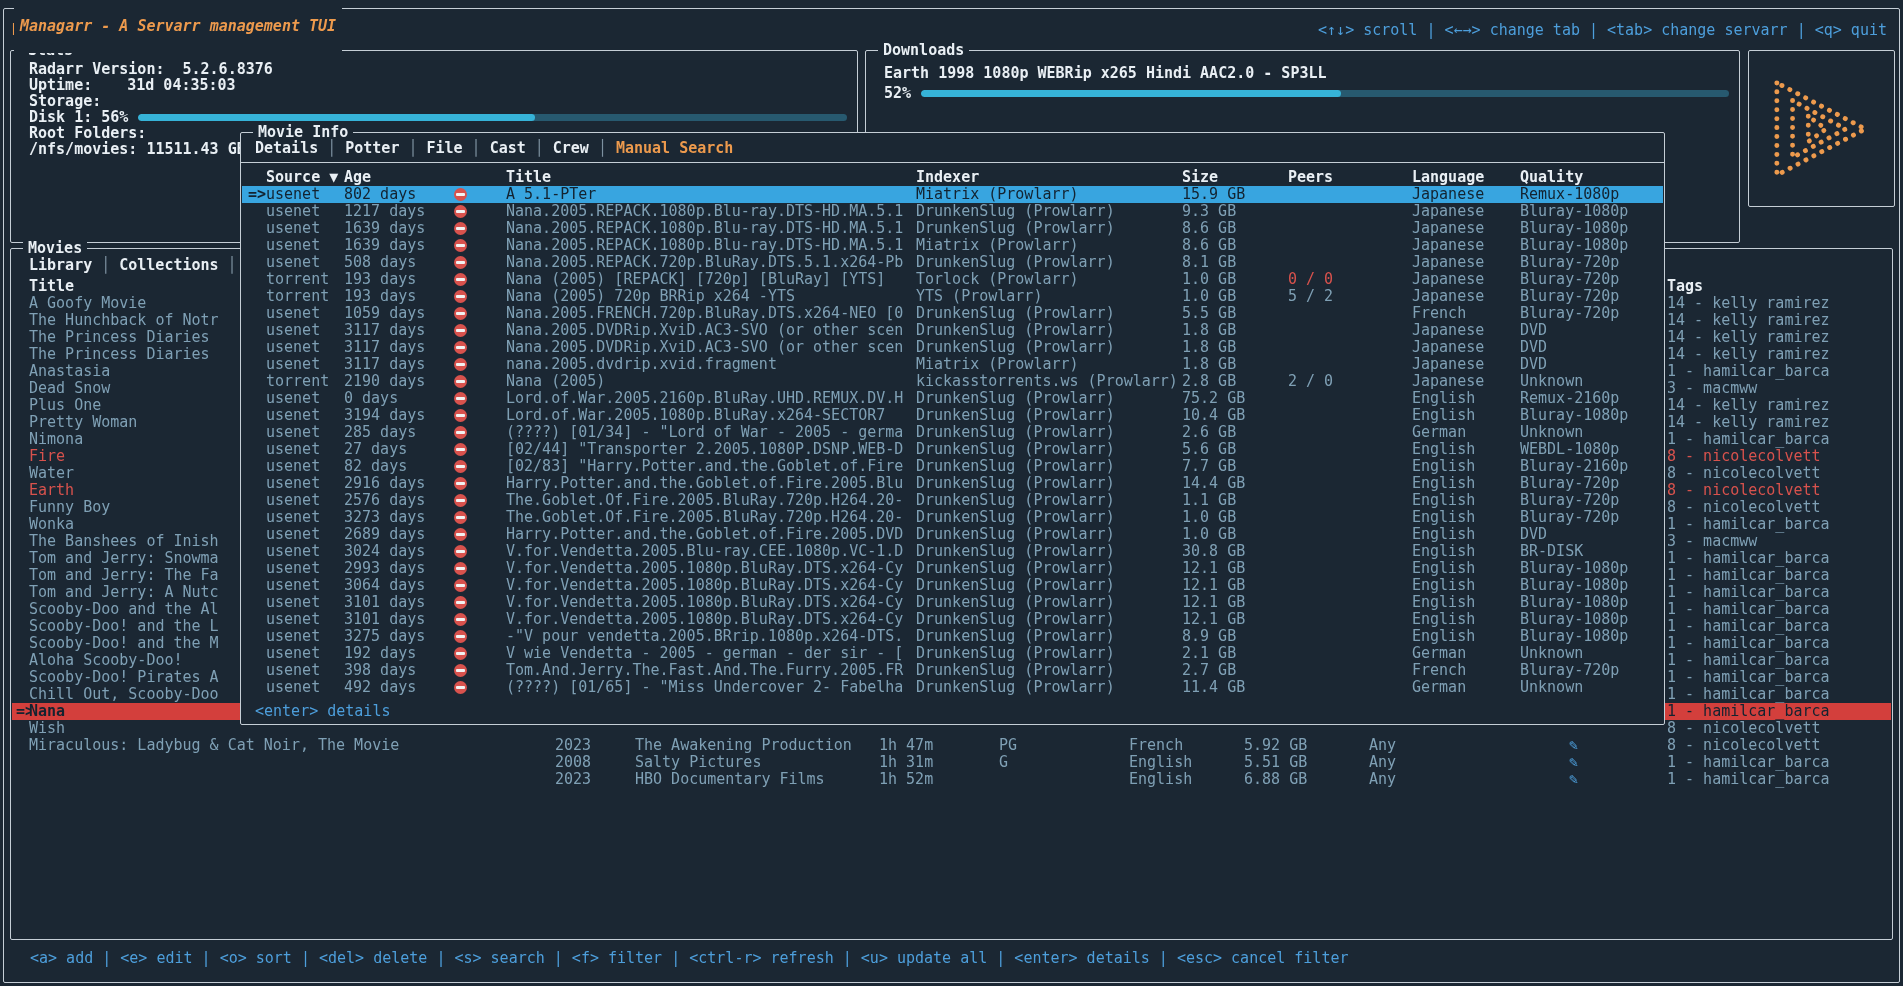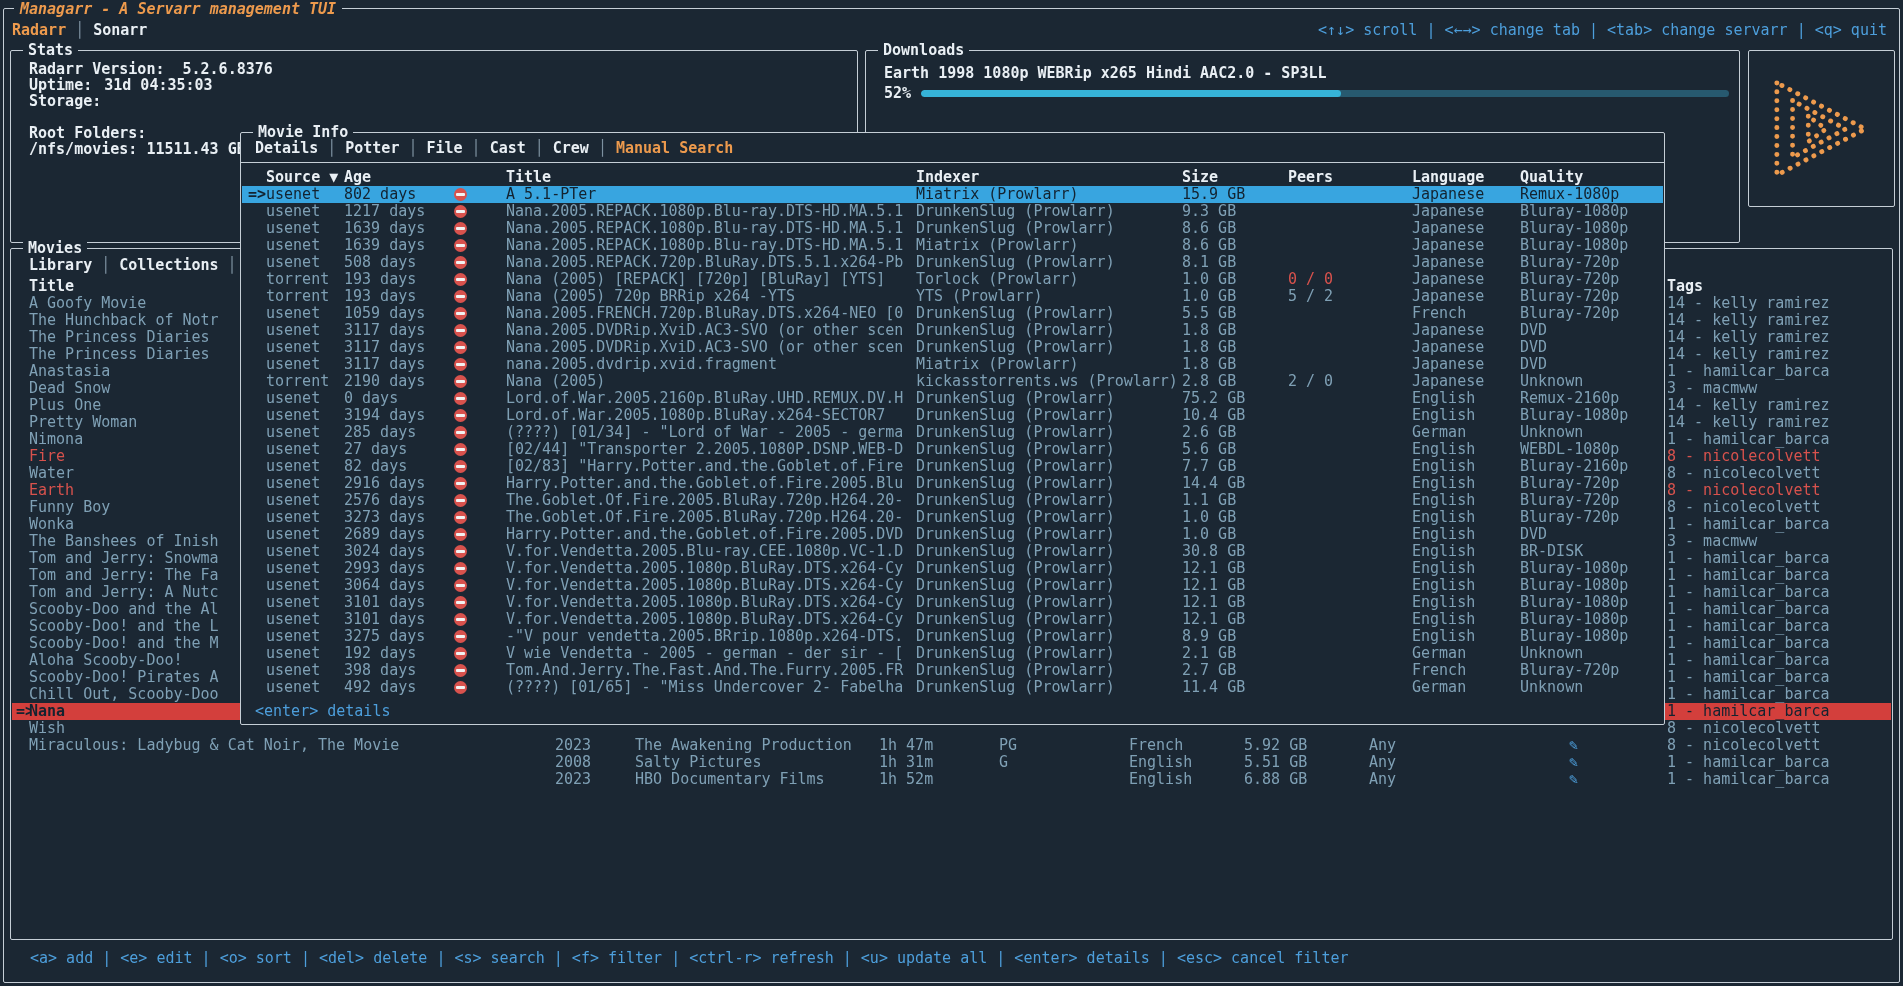--- a/index.html
+++ b/index.html
@@ -10,21 +10,21 @@
     font-size:15px;line-height:17px;
     color:var(--text,#d8e0e7);
     position:relative;overflow:hidden;
   }
   .b{font-weight:bold;color:var(--bright,#e9eff4)}
   .blue{color:var(--blue,#4d9fdc)}
   .orange{color:var(--orange,#ed9a4d);font-weight:bold}
   .redtxt{color:var(--red,#d8524d)}
   .sep{color:#7d91a0;margin:0 9px}
   .outer{position:absolute;left:3px;top:8px;right:3px;bottom:3px;border:1px solid var(--border,#c5ced6);border-radius:2px;pointer-events:none}
-  .app-title{position:absolute;left:14px;top:0;background:var(--bg,#1b2733);padding:1px 6px;color:var(--orange,#ed9a4d);font-weight:bold;font-style:italic;z-index:2}
+  .app-title{position:absolute;left:14px;top:0;background:var(--bg,#1b2733);padding:18px 6px;color:var(--orange,#ed9a4d);font-weight:bold;font-style:italic;z-index:2}
   .topbar{position:absolute;left:12px;top:22px;white-space:nowrap}
   .topkeys{position:absolute;right:16px;top:22px;color:var(--blue,#4d9fdc);white-space:nowrap}
   .panel{position:absolute;border:1px solid var(--border,#c5ced6);border-radius:2px}
   .panel-title{position:absolute;top:-9px;left:12px;background:var(--bg,#1b2733);padding:0 5px;font-weight:bold;color:var(--bright,#e9eff4);line-height:17px;white-space:nowrap}
   .line{position:absolute;left:18px;white-space:nowrap;height:16px;line-height:16px}
   .flexline{display:flex;align-items:center;gap:10px;right:10px}
   .gauge{flex:1;height:7px;border-radius:4px;background:var(--gauge-track,#27596f);position:relative;overflow:hidden}
   .gauge-fill{position:absolute;left:0;top:0;bottom:0;background:var(--cyan,#36b3d8);border-radius:4px}
   .logo-box{display:flex;align-items:center;justify-content:center;height:100%}
 
@@ -86,24 +86,30 @@
 <div class="topkeys">&lt;↑↓&gt; scroll | &lt;←→&gt; change tab | &lt;tab&gt; change servarr | &lt;q&gt; quit</div>
 
 <div class="panel" style="left:10px;top:50px;width:848px;height:193px">
   <span class="panel-title">Stats</span>
   <div class="line" style="top:10px">
     <span class="b">Radarr Version:</span>
     <span class="b" style="margin-left:9px">5.2.6.8376</span>
   </div>
   <div class="line" style="top:26px">
     <span class="b">Uptime:</span>
-    <span class="b" style="margin-left:3px">31d 04:35:03</span>
+    <span class="b" style="margin-left:26px">31d 04:35:03</span>
   </div>
   <div class="line" style="top:42px">
     <span class="b">Storage:</span>
+  </div>
+  <div class="line flexline" style="top:58px">
+    <span class="b">Disk 1: 56%</span>
+    <div class="gauge">
+        <div class="gauge-fill" style="width: 56%;"></div>
+      </div>
   </div>
   <div class="line" style="top:74px">
     <span class="b">Root Folders:</span>
   </div>
   <div class="line" style="top:90px">
     <span class="b">/nfs/movies: 11511.43 GB</span>
   </div>
 </div>
 
 <div class="panel" style="left:865px;top:50px;width:875px;height:193px">

